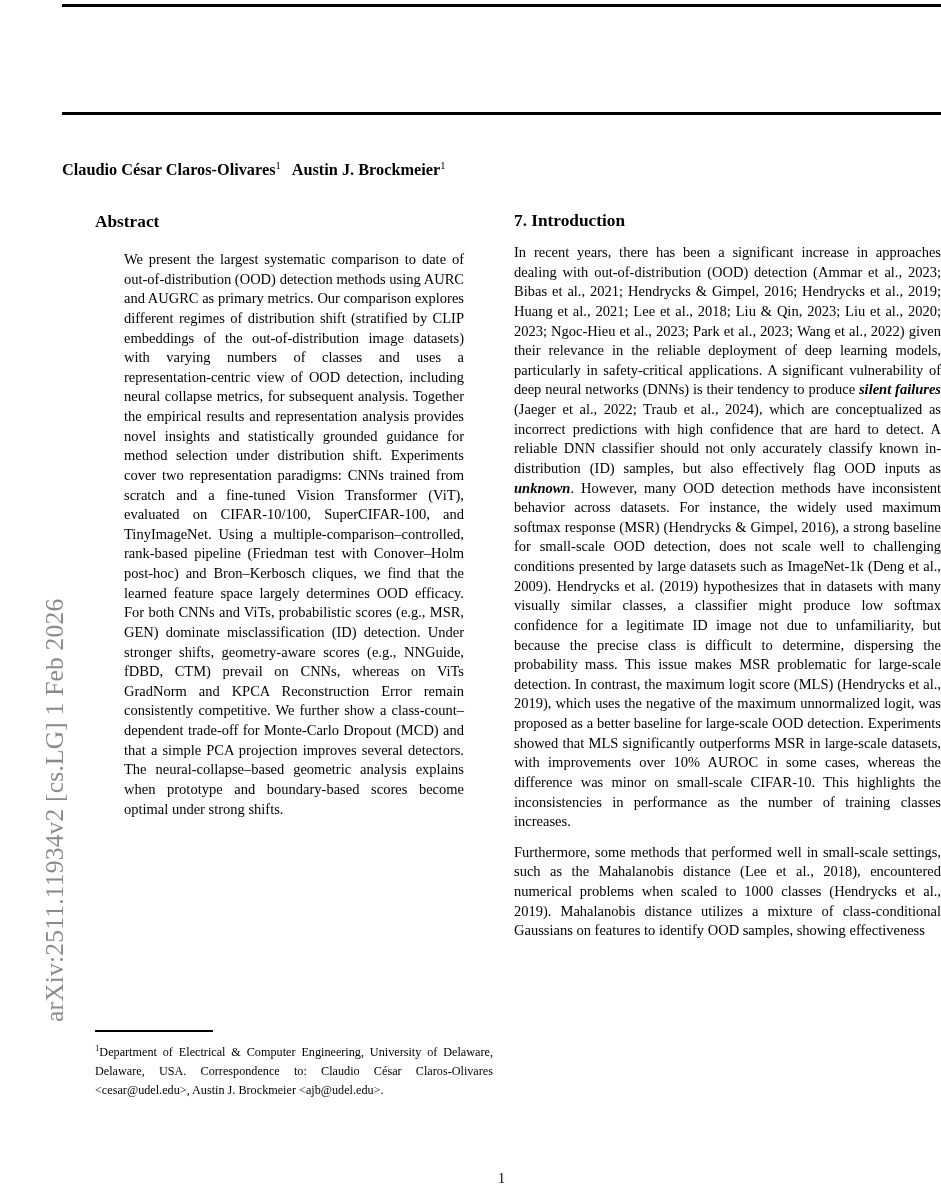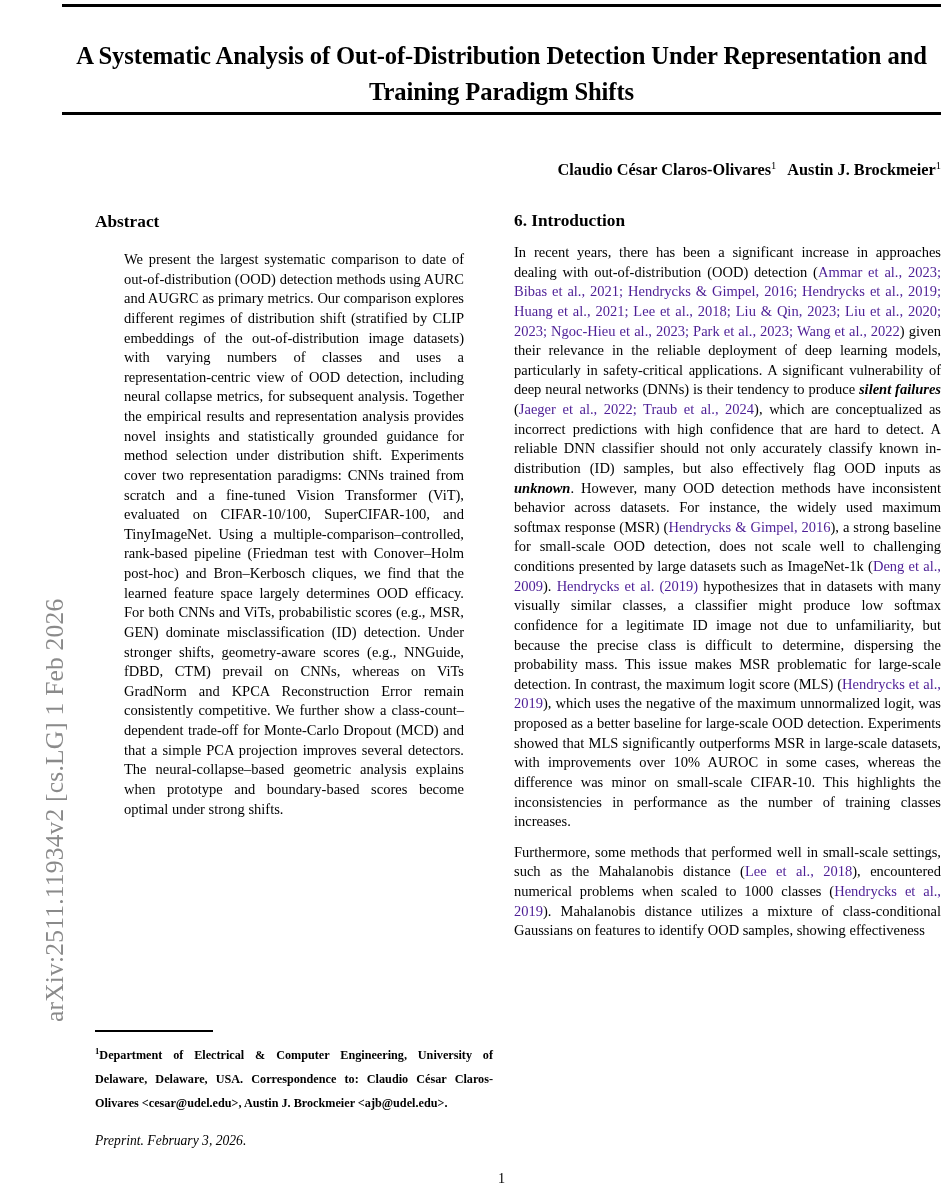--- a/index.html
+++ b/index.html
@@ -75,21 +75,21 @@
     line-height: 36px;
     letter-spacing: -0.1px;
   }
 
   
   .authors {
     position: absolute;
     left: 0;
     top: 155px;
     width: 879px;
-    text-align: right;
+    text-align: left;
     font-weight: bold;
     font-size: 16.3px;
     line-height: 22px;
   }
   .authors .sup {
     font-size: 10.5px;
     vertical-align: super;
     font-weight: normal;
   }
   .author-gap { display: inline-block; width: 11px; }
@@ -128,43 +128,42 @@
     margin: 0 0 11px 0;
     line-height: 22px;
   }
   .para {
     margin: 0 0 11px 0;
     text-align: justify;
     hyphens: none;
     font-size: 14.5px;
     line-height: 19.62px;
   }
-  .cite { color: #4c1d95; }
+  .cite { color: #000000; }
   .it { font-style: italic; font-weight: bold; }
 
   
   .footnote-area {
     position: absolute;
     left: 33px;
     top: 1030px;
     width: 398px;
   }
   .footnote-rule {
     width: 118px;
     height: 1.6px;
     background: #000;
     margin: 0 0 7px 0;
   }
   .footnote-text {
     font-size: 12.2px;
-    line-height: 24px;
+    line-height: 19px;
     text-align: justify;
     hyphens: none;
     margin: 0;
-    font-weight: bold;
   }
   .footnote-text .sup {
     font-size: 8.7px;
     vertical-align: super;
   }
   .preprint {
     margin-top: 17px;
     font-style: italic;
     font-size: 13.6px;
     line-height: 18px;
@@ -184,40 +183,38 @@
 <body>
 
 <div class="arxiv-stamp">
   <div class="vtext">arXiv:2511.11934v2  [cs.LG]  1 Feb 2026</div>
 </div>
 
 <div class="page">
 
   <div class="rule-top"></div>
 
-  <h1 class="title">A Systematic Analysis of Out-of-Distribution Detection Under Representation and Training Paradigm Shifts</h1>
 
   <div class="rule-under-title"></div>
 
   <div class="authors">
     <span>Claudio César Claros-Olivares</span><span class="sup">1</span><span class="author-gap"></span><span>Austin J. Brockmeier</span><span class="sup">1</span>
   </div>
 
   <div class="col col-left">
     <div class="abstract-head">Abstract</div>
     <p class="abstract-body">We present the largest systematic comparison to date of out-of-distribution (OOD) detection methods using AURC and AUGRC as primary metrics. Our comparison explores different regimes of distribution shift (stratified by CLIP embeddings of the out-of-distribution image datasets) with varying numbers of classes and uses a representation-centric view of OOD detection, including neural collapse metrics, for subsequent analysis. Together the empirical results and representation analysis provides novel insights and statistically grounded guidance for method selection under distribution shift. Experiments cover two representation paradigms: CNNs trained from scratch and a fine-tuned Vision Transformer (ViT), evaluated on CIFAR-10/100, SuperCIFAR-100, and TinyImageNet. Using a multiple-comparison–controlled, rank-based pipeline (Friedman test with Conover–Holm post-hoc) and Bron–Kerbosch cliques, we find that the learned feature space largely determines OOD efficacy. For both CNNs and ViTs, probabilistic scores (e.g., MSR, GEN) dominate misclassification (ID) detection. Under stronger shifts, geometry-aware scores (e.g., NNGuide, fDBD, CTM) prevail on CNNs, whereas on ViTs GradNorm and KPCA Reconstruction Error remain consistently competitive. We further show a class-count–dependent trade-off for Monte-Carlo Dropout (MCD) and that a simple PCA projection improves several detectors. The neural-collapse–based geometric analysis explains when prototype and boundary-based scores become optimal under strong shifts.</p>
   </div>
 
   <div class="col col-right">
-    <div class="section-head">6. Introduction</div>
+    <div class="section-head">7. Introduction</div>
     <p class="para"><span>In recent years, there has been a significant increase in approaches dealing with out-of-distribution (OOD) detection (</span><span class="cite">Ammar et al., 2023; Bibas et al., 2021; Hendrycks &amp; Gimpel, 2016; Hendrycks et al., 2019; Huang et al., 2021; Lee et al., 2018; Liu &amp; Qin, 2023; Liu et al., 2020; 2023; Ngoc-Hieu et al., 2023; Park et al., 2023; Wang et al., 2022</span><span>) given their relevance in the reliable deployment of deep learning models, particularly in safety-critical applications. A significant vulnerability of deep neural networks (DNNs) is their tendency to produce </span><span class="it">silent failures</span><span> (</span><span class="cite">Jaeger et al., 2022; Traub et al., 2024</span><span>), which are conceptualized as incorrect predictions with high confidence that are hard to detect. A reliable DNN classifier should not only accurately classify known in-distribution (ID) samples, but also effectively flag OOD inputs as </span><span class="it">unknown</span><span>. However, many OOD detection methods have inconsistent behavior across datasets. For instance, the widely used maximum softmax response (MSR) (</span><span class="cite">Hendrycks &amp; Gimpel, 2016</span><span>), a strong baseline for small-scale OOD detection, does not scale well to challenging conditions presented by large datasets such as ImageNet-1k (</span><span class="cite">Deng et al., 2009</span><span>). </span><span class="cite">Hendrycks et al. (2019)</span><span> hypothesizes that in datasets with many visually similar classes, a classifier might produce low softmax confidence for a legitimate ID image not due to unfamiliarity, but because the precise class is difficult to determine, dispersing the probability mass. This issue makes MSR problematic for large-scale detection. In contrast, the maximum logit score (MLS) (</span><span class="cite">Hendrycks et al., 2019</span><span>), which uses the negative of the maximum unnormalized logit, was proposed as a better baseline for large-scale OOD detection. Experiments showed that MLS significantly outperforms MSR in large-scale datasets, with improvements over 10% AUROC in some cases, whereas the difference was minor on small-scale CIFAR-10. This highlights the inconsistencies in performance as the number of training classes increases.</span></p>
     <p class="para"><span>Furthermore, some methods that performed well in small-scale settings, such as the Mahalanobis distance (</span><span class="cite">Lee et al., 2018</span><span>), encountered numerical problems when scaled to 1000 classes (</span><span class="cite">Hendrycks et al., 2019</span><span>). Mahalanobis distance utilizes a mixture of class-conditional Gaussians on features to identify OOD samples, showing effectiveness</span></p>
   </div>
 
   <div class="footnote-area">
     <div class="footnote-rule"></div>
     <p class="footnote-text"><span class="sup">1</span><span>Department of Electrical &amp; Computer Engineering, University of Delaware, Delaware, USA. Correspondence to: Claudio César Claros-Olivares &lt;cesar@udel.edu&gt;, Austin J. Brockmeier &lt;ajb@udel.edu&gt;.</span></p>
-    <div class="preprint">Preprint. February 3, 2026.</div>
   </div>
 
   <div class="page-number">1</div>
 
 </div>
 
 </body></html>

